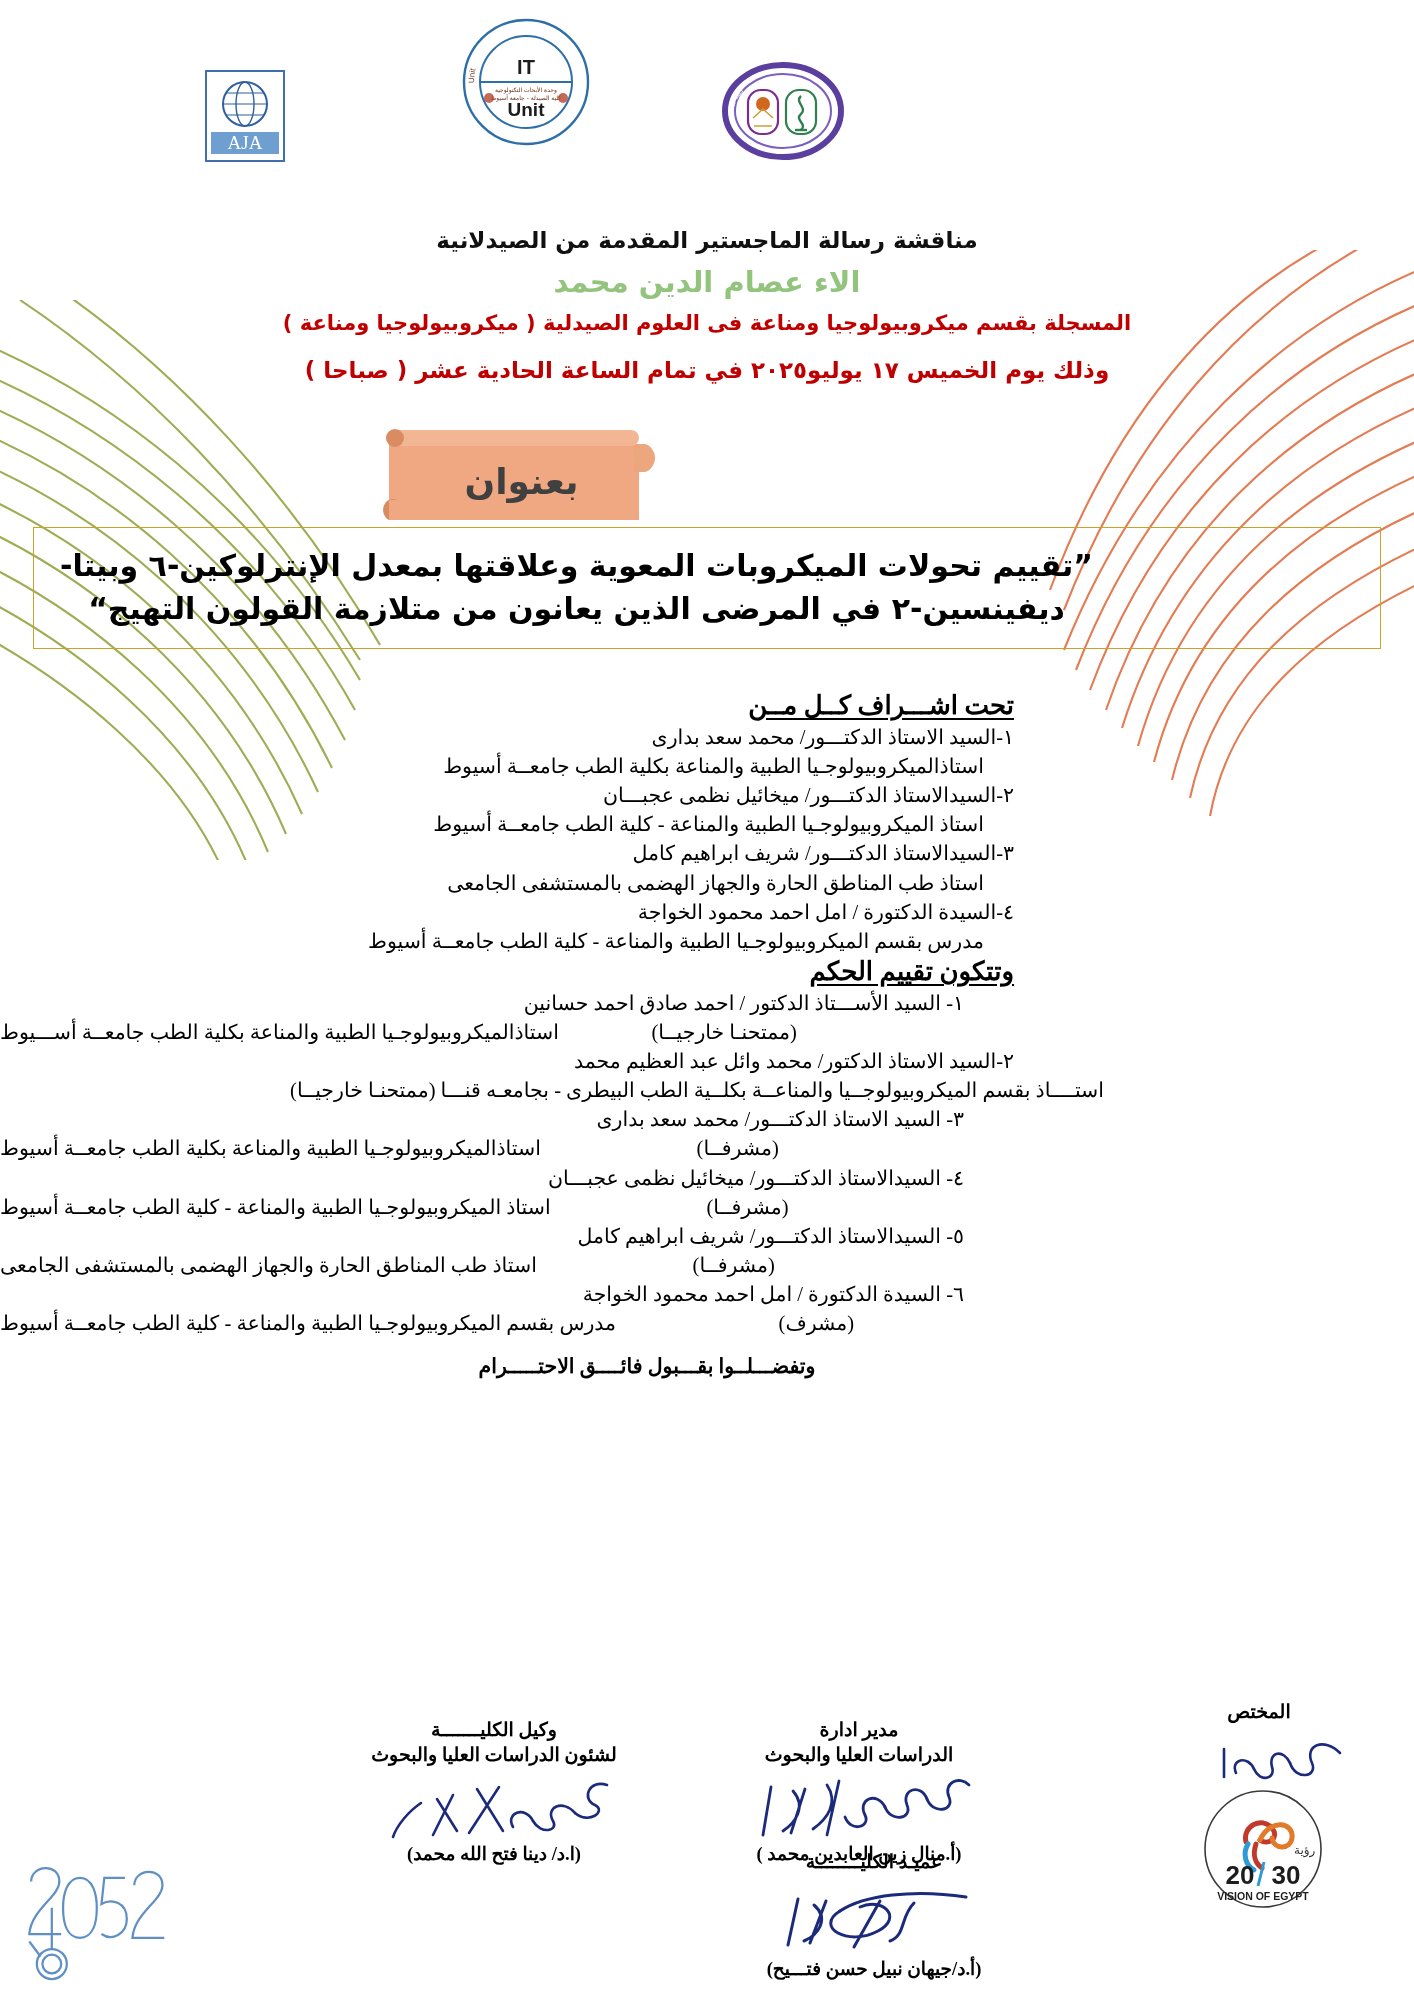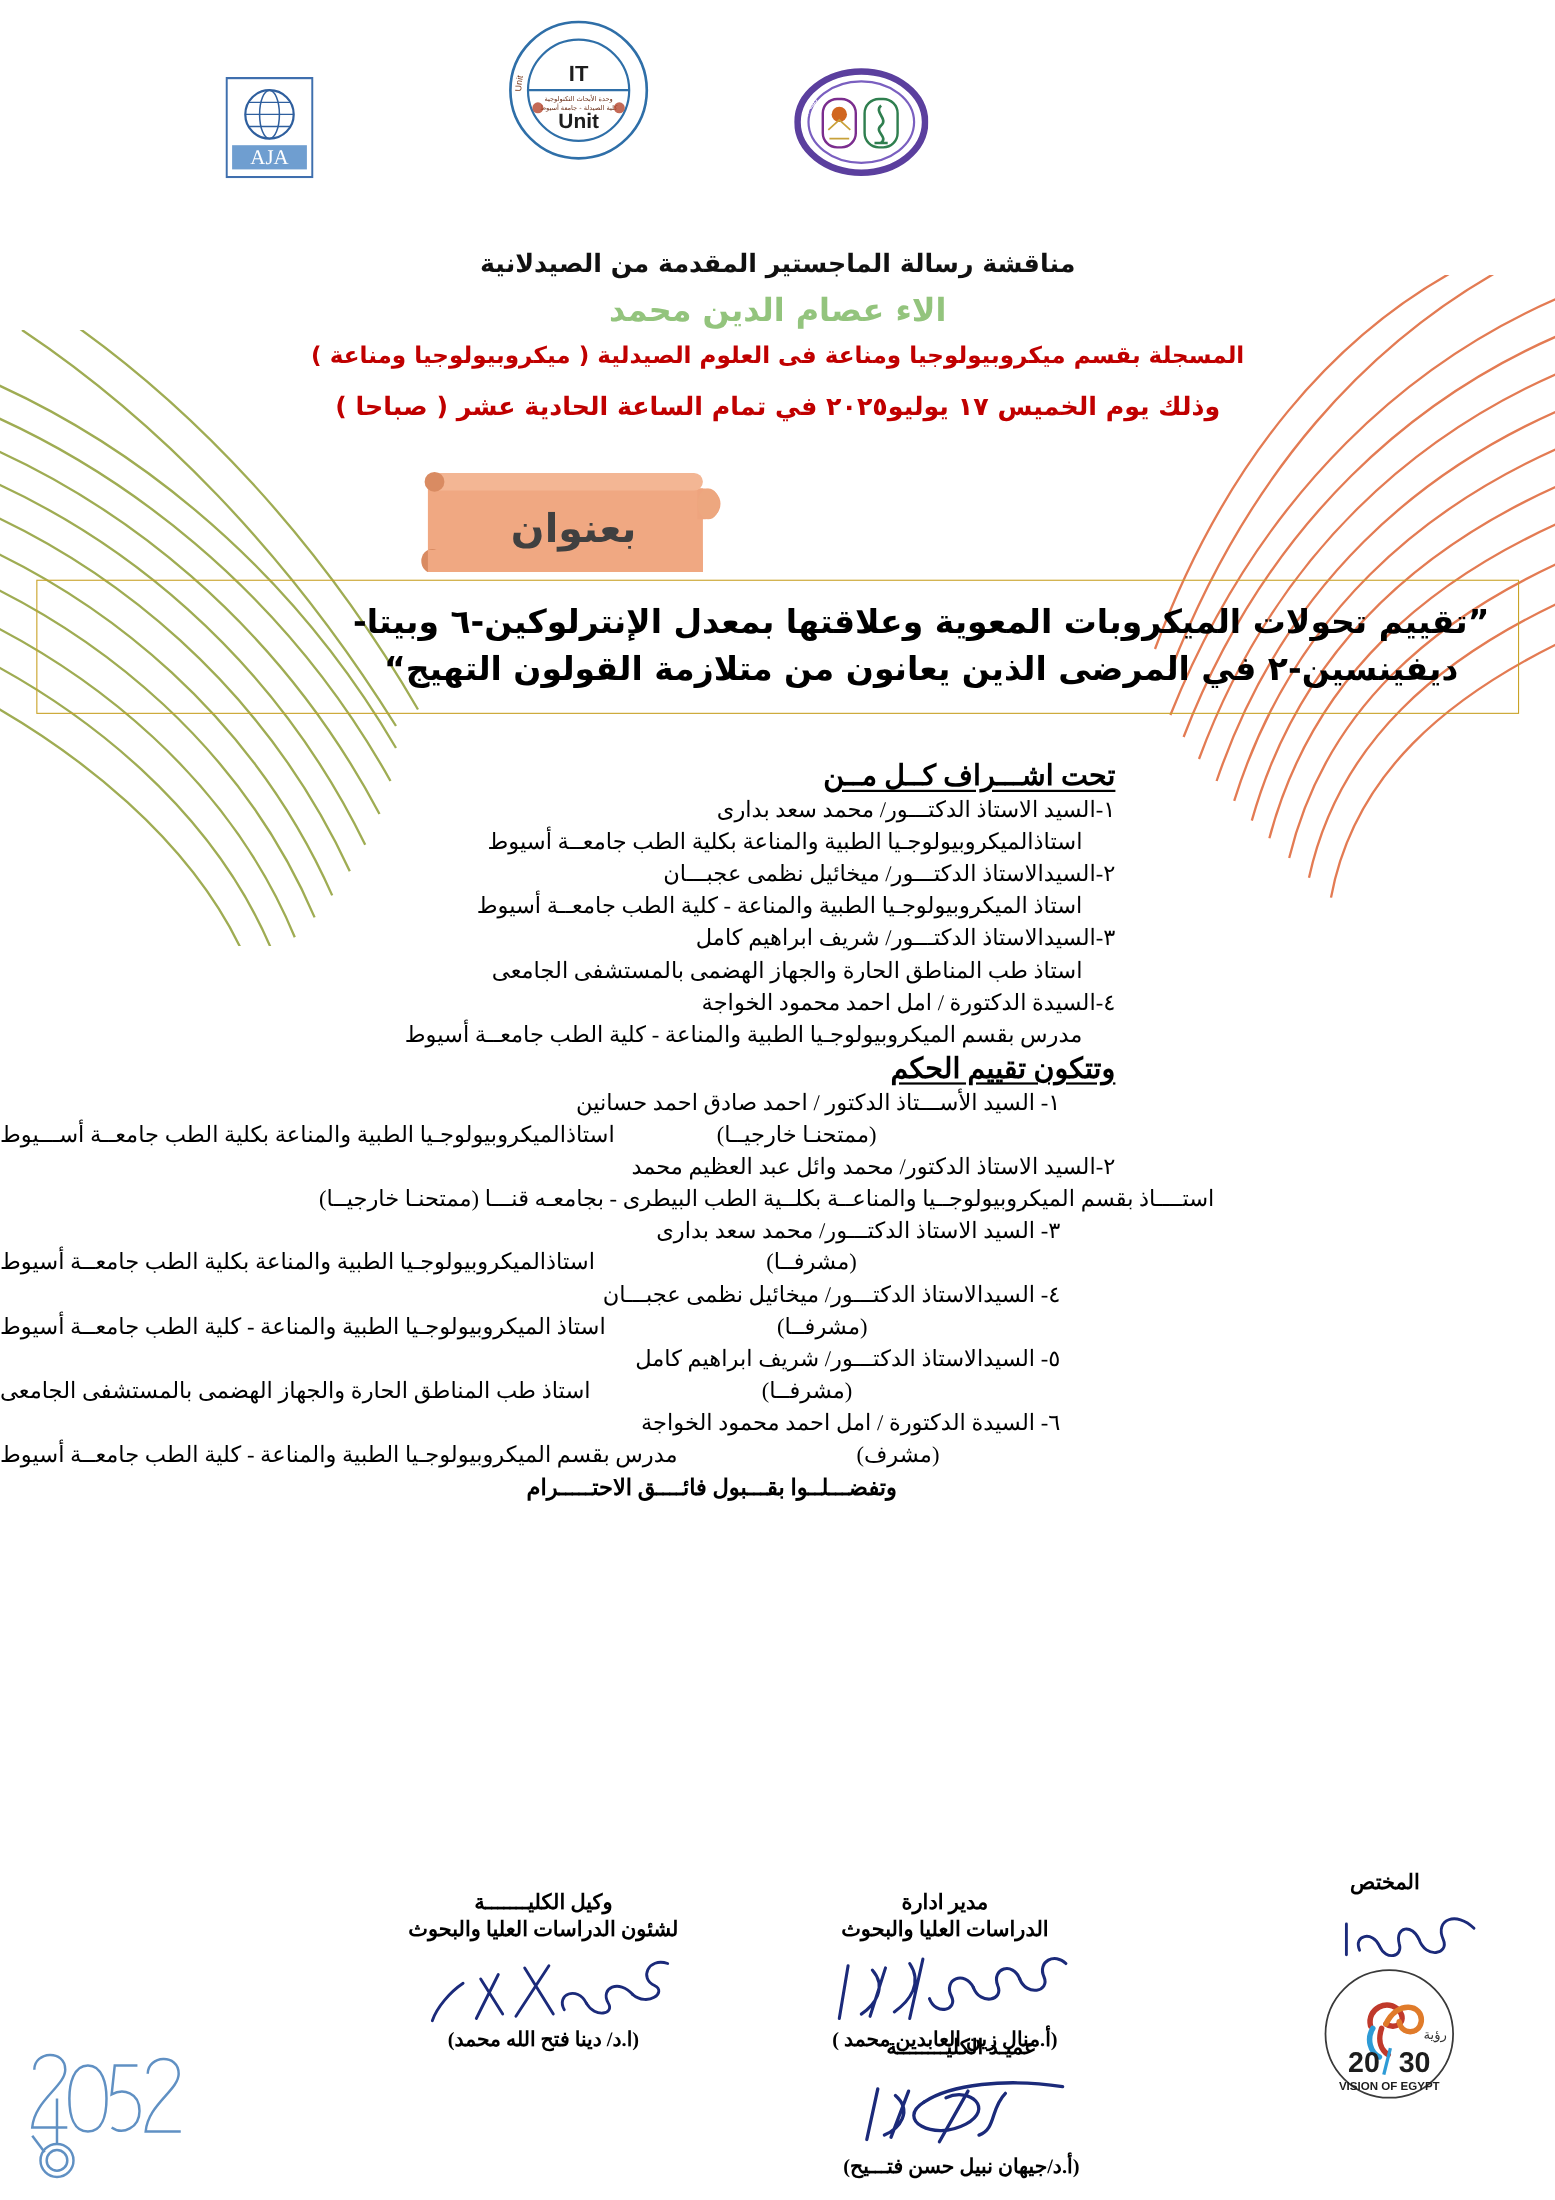--- a/index.html
+++ b/index.html
@@ -38,40 +38,40 @@
   .scroll-wrap{position:absolute;top:424px;left:0;width:100%;height:96px;z-index:5;}
   .scroll-svg{position:absolute;left:379px;top:0;}
   .scroll-text{position:absolute;left:379px;top:0;width:285px;height:96px;
       display:flex;align-items:center;justify-content:center;
       font-family:"DejaVu Sans","Liberation Sans",sans-serif;
       font-size:36px;font-weight:bold;color:#404040;padding-top:18px;box-sizing:border-box;}
 
   
   .title-box{position:absolute;top:527px;left:33px;width:1348px;height:122px;
      border:1.6px solid #c9a227;box-sizing:border-box;z-index:5;
-     display:flex;align-items:center;justify-content:flex-start;
+     display:flex;align-items:center;justify-content:flex-end;
      padding:6px 26px;}
   .title-txt{font-family:"DejaVu Sans","Liberation Sans",sans-serif;
      font-size:30px;font-weight:bold;color:#000;line-height:1.42;text-align:center;}
 
   
   .body-wrap{position:absolute;top:690px;left:0;width:100%;z-index:5;
      font-family:"Liberation Serif","DejaVu Serif",serif;color:#000;}
   .sec-title{text-align:right;font-size:26px;font-weight:bold;
      text-decoration:underline;text-underline-offset:4px;padding-right:400px;margin:0 0 2px 0;}
   .ln{font-size:20.5px;line-height:1.42;margin:0;white-space:nowrap;}
   .ln.r{text-align:right;padding-right:400px;}
   .ln.c{text-align:right;padding-right:450px;}
   .ln.aff{text-align:right;padding-right:430px;}
   .row{display:flex;justify-content:flex-end;align-items:baseline;}
   .row .aff-t{font-size:20.5px;line-height:1.42;white-space:nowrap;}
   .row .role{font-size:20.5px;line-height:1.42;width:238px;text-align:right;
      padding-right:12px;white-space:nowrap;}
   .pad-r{padding-right:400px;}
-  .closing{font-size:20.5px;font-weight:bold;text-align:center;margin-top:2px;
+  .closing{font-size:20.5px;font-weight:bold;text-align:center;margin-top:16px;
      padding-right:120px;}
 
   
   .sig-area{position:absolute;top:1700px;left:0;width:100%;height:300px;z-index:5;}
   .sig{position:absolute;text-align:center;font-size:19px;font-weight:bold;line-height:1.3;}
   .sig-specialist{right:55px;top:0px;width:200px;}
   .sig-vice{right:760px;top:18px;width:320px;}
   .sig-dir{right:390px;top:18px;width:330px;}
   .sig-dean{right:330px;top:150px;width:420px;}
   .sig-name{font-size:18.5px;font-weight:bold;margin-top:64px;}

